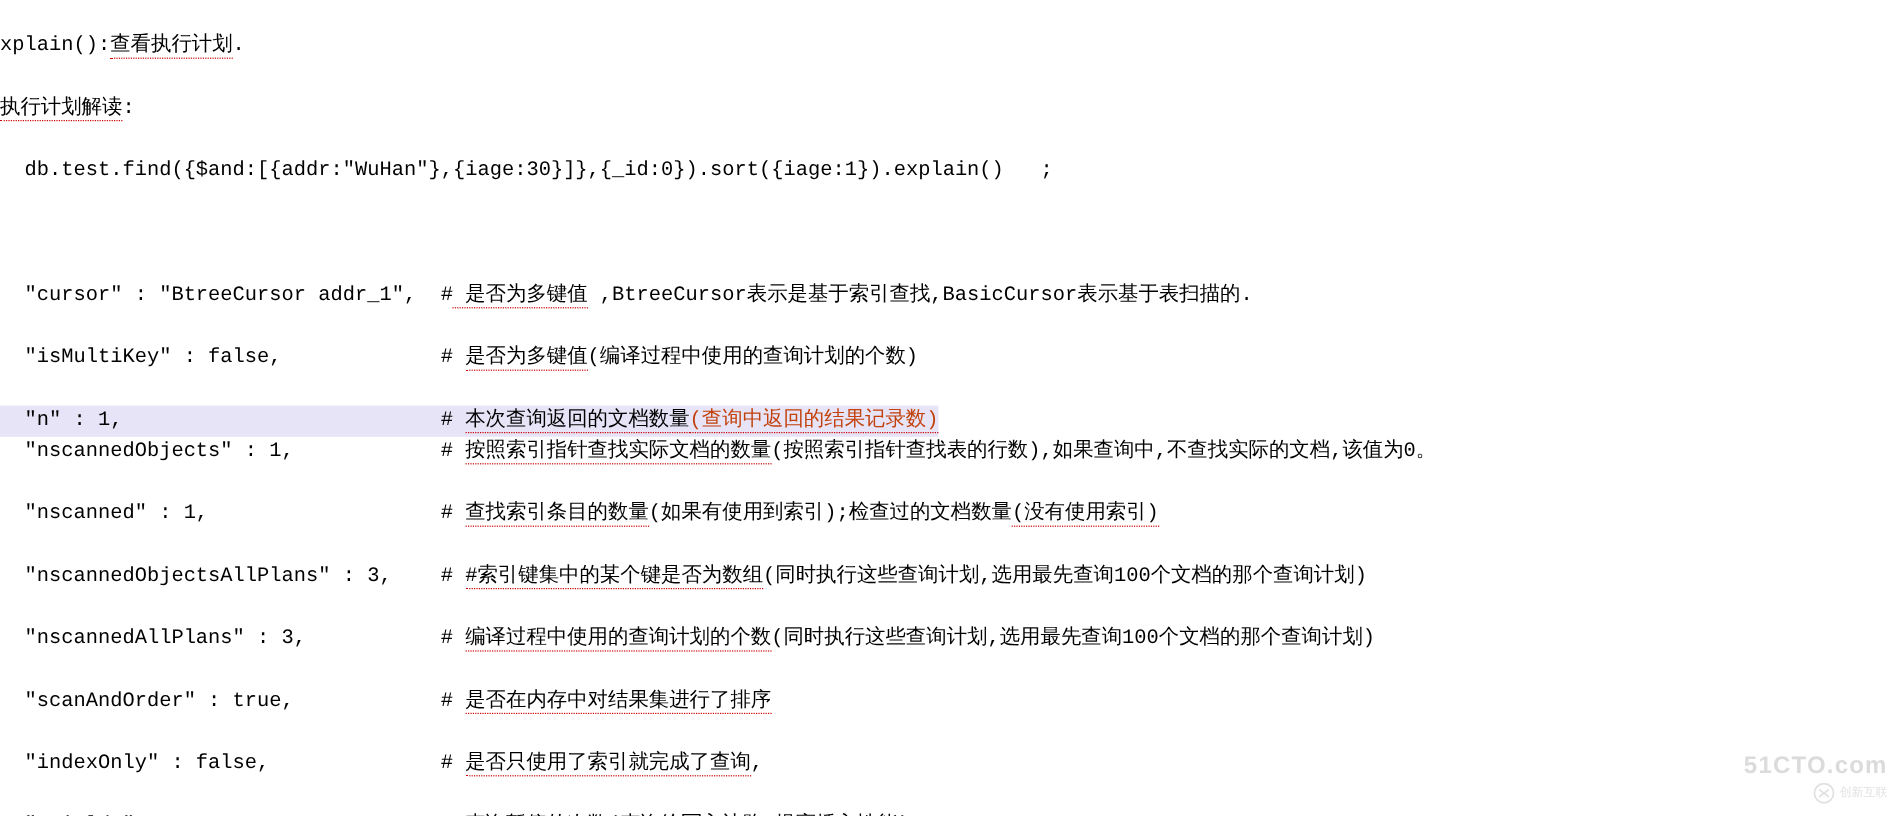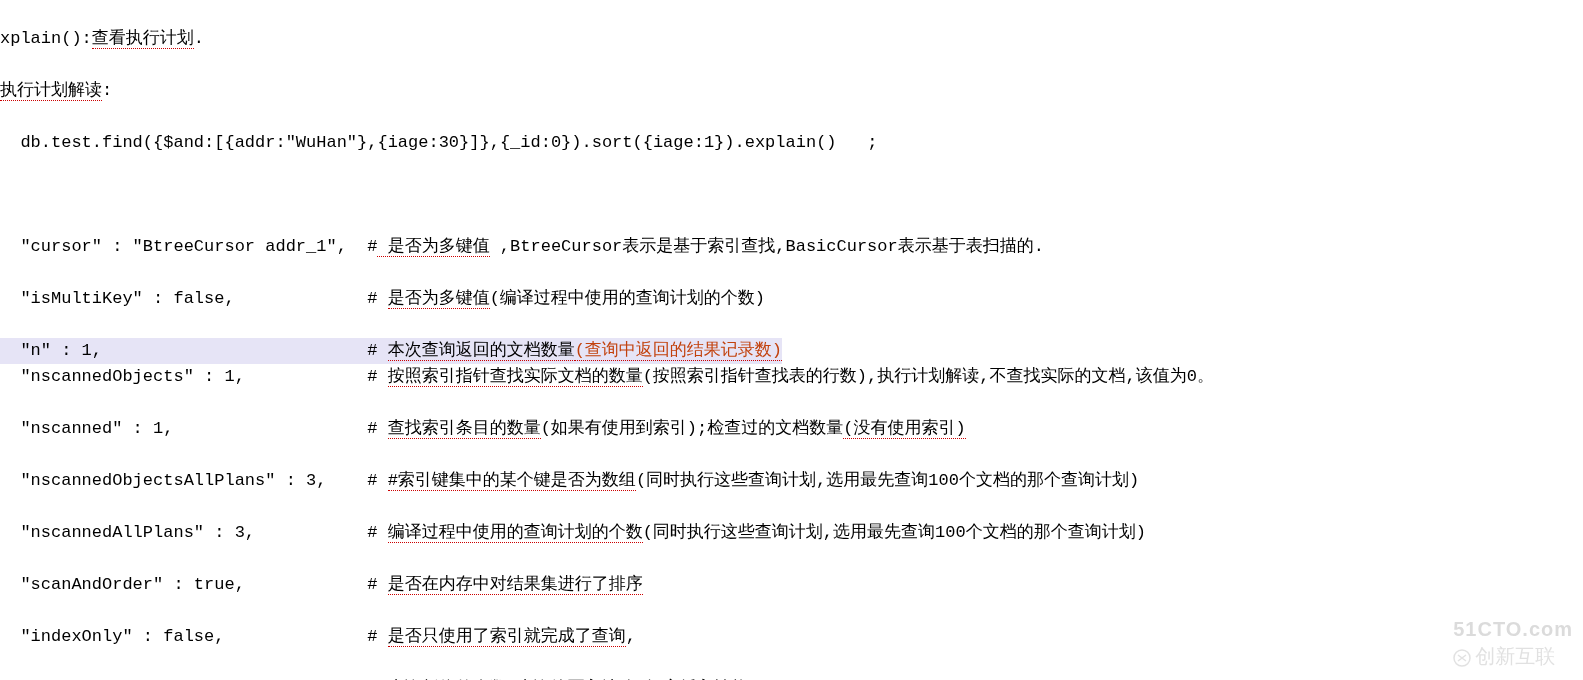--- a/index.html
+++ b/index.html
@@ -16,40 +16,40 @@
     color: #000;
   }
   .line { display: block; }
   .highlight { background: #e6e4f6; display: inline-block; }
   .err { border-bottom: 1px dotted #c00; margin-top: 31px; }
   .red { color: #c2410c; }
   .watermarks {
     position: fixed;
     right: 10px;
     bottom: 10px;
-    text-align: left;
+    text-align: right;
     opacity: 0.35;
     font-family: Arial, sans-serif;
   }
   .wm1 { font-size: 20px; font-weight: bold; color: #999; letter-spacing: 1px; }
-  .wm2 { font-size: 20px; color: #aaa; margin-top: 2px; }
+  .wm2 { font-size: 10px; color: #aaa; margin-top: 2px; }
   .wm2 svg { vertical-align: middle; margin-right: 4px; }
 </style>
 </head>
 <body>
 
 <div class="canvas">
 <span class="line"><span>xplain():</span><span class="err">查看执行计划</span><span>.</span></span>
 <span class="line"><span class="err">执行计划解读</span><span>:</span></span>
 <span class="line"><span>  db.test.find({$and:[{addr:"WuHan"},{iage:30}]},{_id:0}).sort({iage:1}).explain()   ;</span></span>
 <span class="line"> </span>
 <span class="line"><span>  "cursor" : "BtreeCursor addr_1",  #</span><span class="err"> 是否为多键值</span><span> ,BtreeCursor表示是基于索引查找,BasicCursor表示基于表扫描的.</span></span>
 <span class="line"><span>  "isMultiKey" : false,             # </span><span class="err">是否为多键值</span><span>(编译过程中使用的查询计划的个数)</span></span>
 <span class="line highlight"><span>  "n" : 1,                          # </span><span class="err">本次查询返回的文档数量</span><span class="err red">(查询中返回的结果记录数)</span></span>
-<span class="line"><span>  "nscannedObjects" : 1,            # </span><span class="err">按照索引指针查找实际文档的数量</span><span>(按照索引指针查找表的行数),执行计划解读,不查找实际的文档,该值为0。</span></span>
+<span class="line"><span>  "nscannedObjects" : 1,            # </span><span class="err">按照索引指针查找实际文档的数量</span><span>(按照索引指针查找表的行数),如果查询中,不查找实际的文档,该值为0。</span></span>
 <span class="line"><span>  "nscanned" : 1,                   # </span><span class="err">查找索引条目的数量</span><span>(如果有使用到索引);检查过的文档数量</span><span class="err">(没有使用索引)</span></span>
 <span class="line"><span>  "nscannedObjectsAllPlans" : 3,    # </span><span class="err">#索引键集中的某个键是否为数组</span><span>(同时执行这些查询计划,选用最先查询100个文档的那个查询计划)</span></span>
 <span class="line"><span>  "nscannedAllPlans" : 3,           # </span><span class="err">编译过程中使用的查询计划的个数</span><span>(同时执行这些查询计划,选用最先查询100个文档的那个查询计划)</span></span>
 <span class="line"><span>  "scanAndOrder" : true,            # </span><span class="err">是否在内存中对结果集进行了排序</span></span>
 <span class="line"><span>  "indexOnly" : false,              # </span><span class="err">是否只使用了索引就完成了查询</span><span>,</span></span>
 <span class="line"><span>  "nYields" : 0,                    # </span><span class="err">查询暂停的次数</span><span>(查询给写入让路,提高插入性能)</span></span>
 
 
 
 

